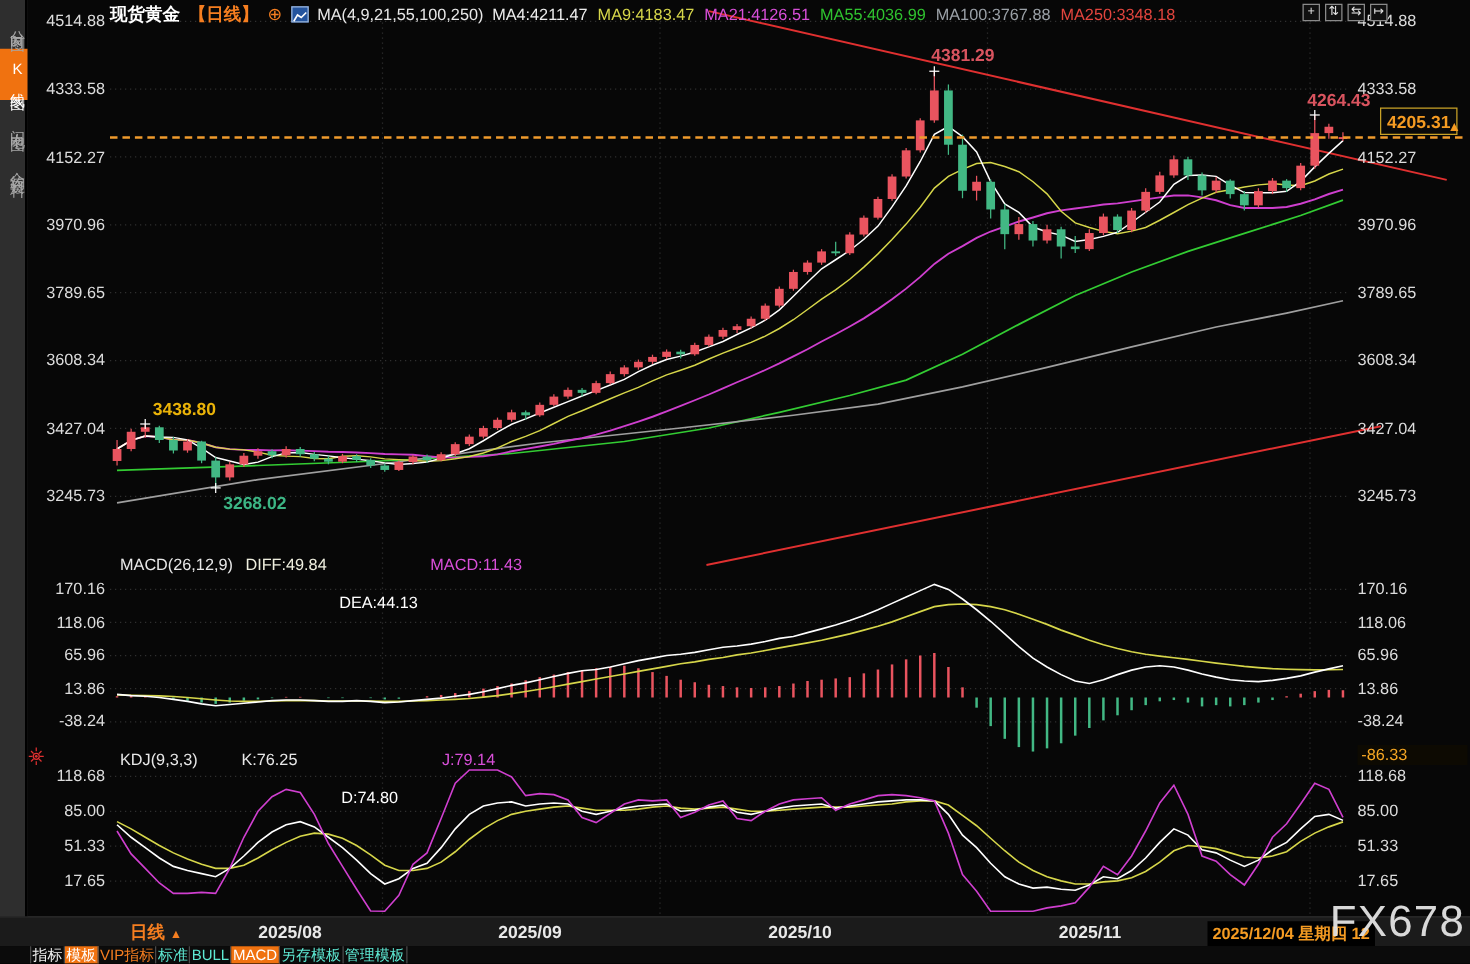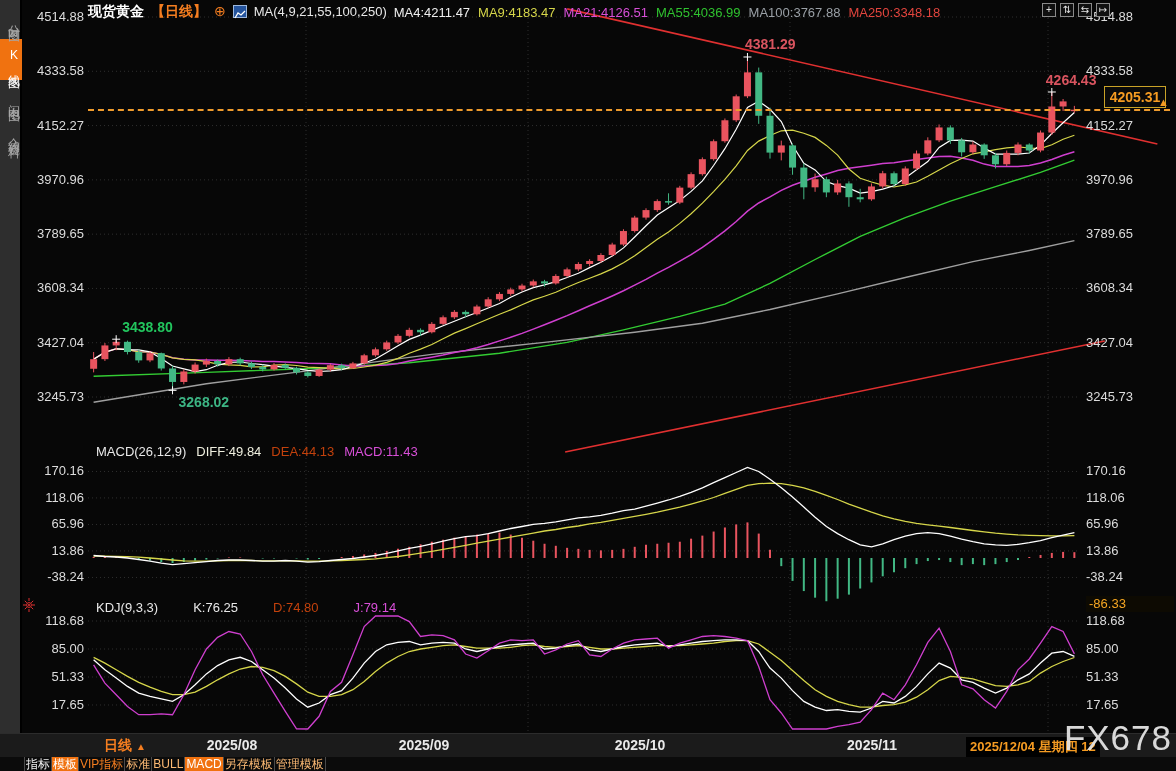--- a/index.html
+++ b/index.html
@@ -31,21 +31,21 @@
   #ma-title { font-size:13px; color:#e8e8e8; }
   .ma-val { font-size:13px; }
 
   
   #tool-icons { position:absolute; left:1042px; top:3px; display:flex; gap:4px; z-index:10; }
   .tool-btn { width:14px; height:14px; border:1px solid #8a8a8a; background:#101010; color:#e5e5e5;
               font-size:10px; line-height:12px; text-align:center; cursor:pointer; }
 
   
   .panel-header { position:absolute; left:96px; display:flex; gap:10px; white-space:nowrap; z-index:6; font-size:13px; }
-  .ph-white { color:#e8e8e8; } .ph-cream { color:#efefdf; } .ph-yellow { color:#c2410c; } .ph-magenta { color:#d84fd8; }
+  .ph-white { color:#e8e8e8; } .ph-cream { color:#efefdf; } .ph-yellow { color:#ffffff;margin-top:30px; } .ph-magenta { color:#d84fd8; }
 
   
   #price-line { position:absolute; left:88px; width:1082px; border-top:2px dashed #ef9b2d; z-index:4; }
   #price-box { position:absolute; left:1104px; width:62px; height:22px; line-height:20px; background:#0a0a0a;
                border:1px solid #c9a227; color:#f59b22; font-size:14px; font-weight:bold; text-align:center; z-index:8; }
   #price-arrow { position:absolute; left:1158px; color:#f59b22; font-size:11px; z-index:8; }
 
   
   .annot { position:absolute; font-size:14px; font-weight:bold; z-index:6; white-space:nowrap; }
 
@@ -57,21 +57,21 @@
   .month-label { position:absolute; top:3px; width:90px; margin-left:-45px; text-align:center; color:#e9e9e9; font-size:14px; font-weight:bold; }
   #date-label { position:absolute; left:966px; top:3px; background:#000; color:#f59b22; font-size:13px; font-weight:bold; padding:1px 4px; }
 
   
   #toolbar { position:absolute; left:0; top:757px; width:1176px; height:14px; background:#0b0b0b; display:flex; align-items:stretch; padding-left:24px; z-index:16; }
   .tb-item { font-size:12px; line-height:14px; padding:0 1px; border-right:1px solid #4a4a4a; cursor:pointer; white-space:nowrap; }
   .tb-item:first-child { border-left:1px solid #4a4a4a; }
   .tb-plain { color:#f2f2f2; }
   .tb-active { background:#f07210; color:#fff; }
   .tb-vip { color:#f57e20; }
-  .tb-dim { color:#fdba74; }
+  .tb-dim { color:#5eead4; }
 
   #watermark { position:absolute; right:4px; top:718px; font-size:35px; color:rgba(228,228,228,.95); letter-spacing:1px; z-index:30; }
 </style>
 </head>
 <body>
 
 <div id="app">
 
   <div id="sidebar">
       <div class="side-tab">分时图</div>
@@ -513,17 +513,17 @@
     <div class="axis-label right" style="top: 569.453px;">-38.24</div>
     <div class="axis-label right hl" style="top: 595.916px;">-86.33</div>
     <div class="axis-label left" style="top: 613px;">118.68</div>
     <div class="axis-label right" style="top: 613px;">118.68</div>
     <div class="axis-label left" style="top: 641.002px;">85.00</div>
     <div class="axis-label right" style="top: 641.002px;">85.00</div>
     <div class="axis-label left" style="top: 668.995px;">51.33</div>
     <div class="axis-label right" style="top: 668.995px;">51.33</div>
     <div class="axis-label left" style="top: 696.996px;">17.65</div>
     <div class="axis-label right" style="top: 696.996px;">17.65</div>
-    <div class="annot" style="color: #22c55e; left: 122.182px; top: 319.192px;">3438.80</div>
+    <div class="annot" style="color: #eab308; left: 122.182px; top: 319.192px;">3438.80</div>
     <div class="annot" style="color: rgb(60, 181, 132); left: 178.545px; top: 394.326px;">3268.02</div>
     <div class="annot" style="color: rgb(217, 84, 95); left: 745px; top: 35.9986px;">4381.29</div>
     <div class="annot" style="color: rgb(217, 84, 95); left: 1045.82px; top: 71.988px;">4264.43</div>
   </div>
 
 </body></html>

